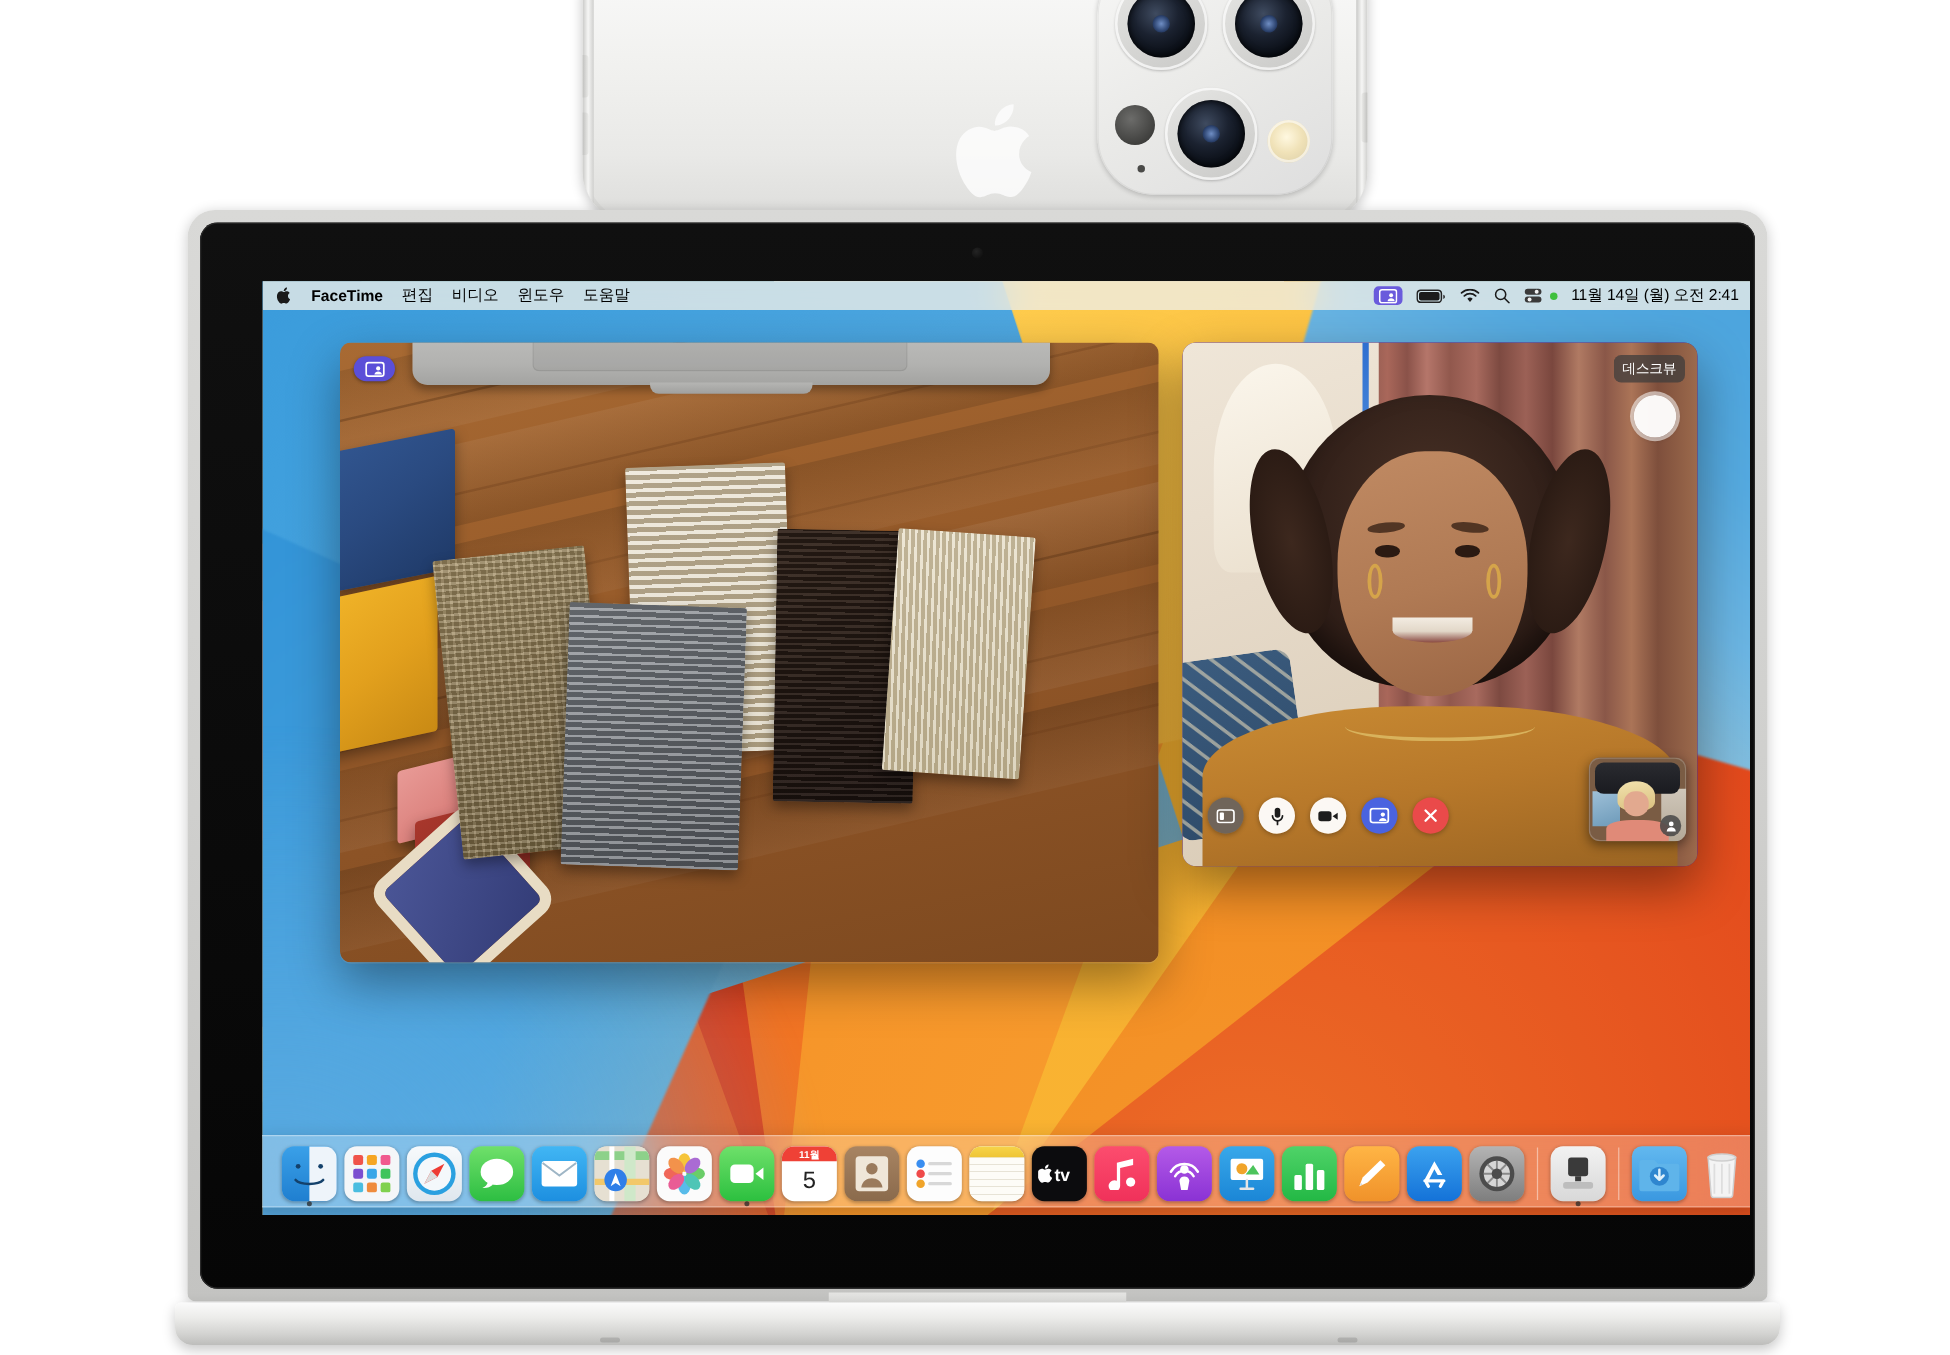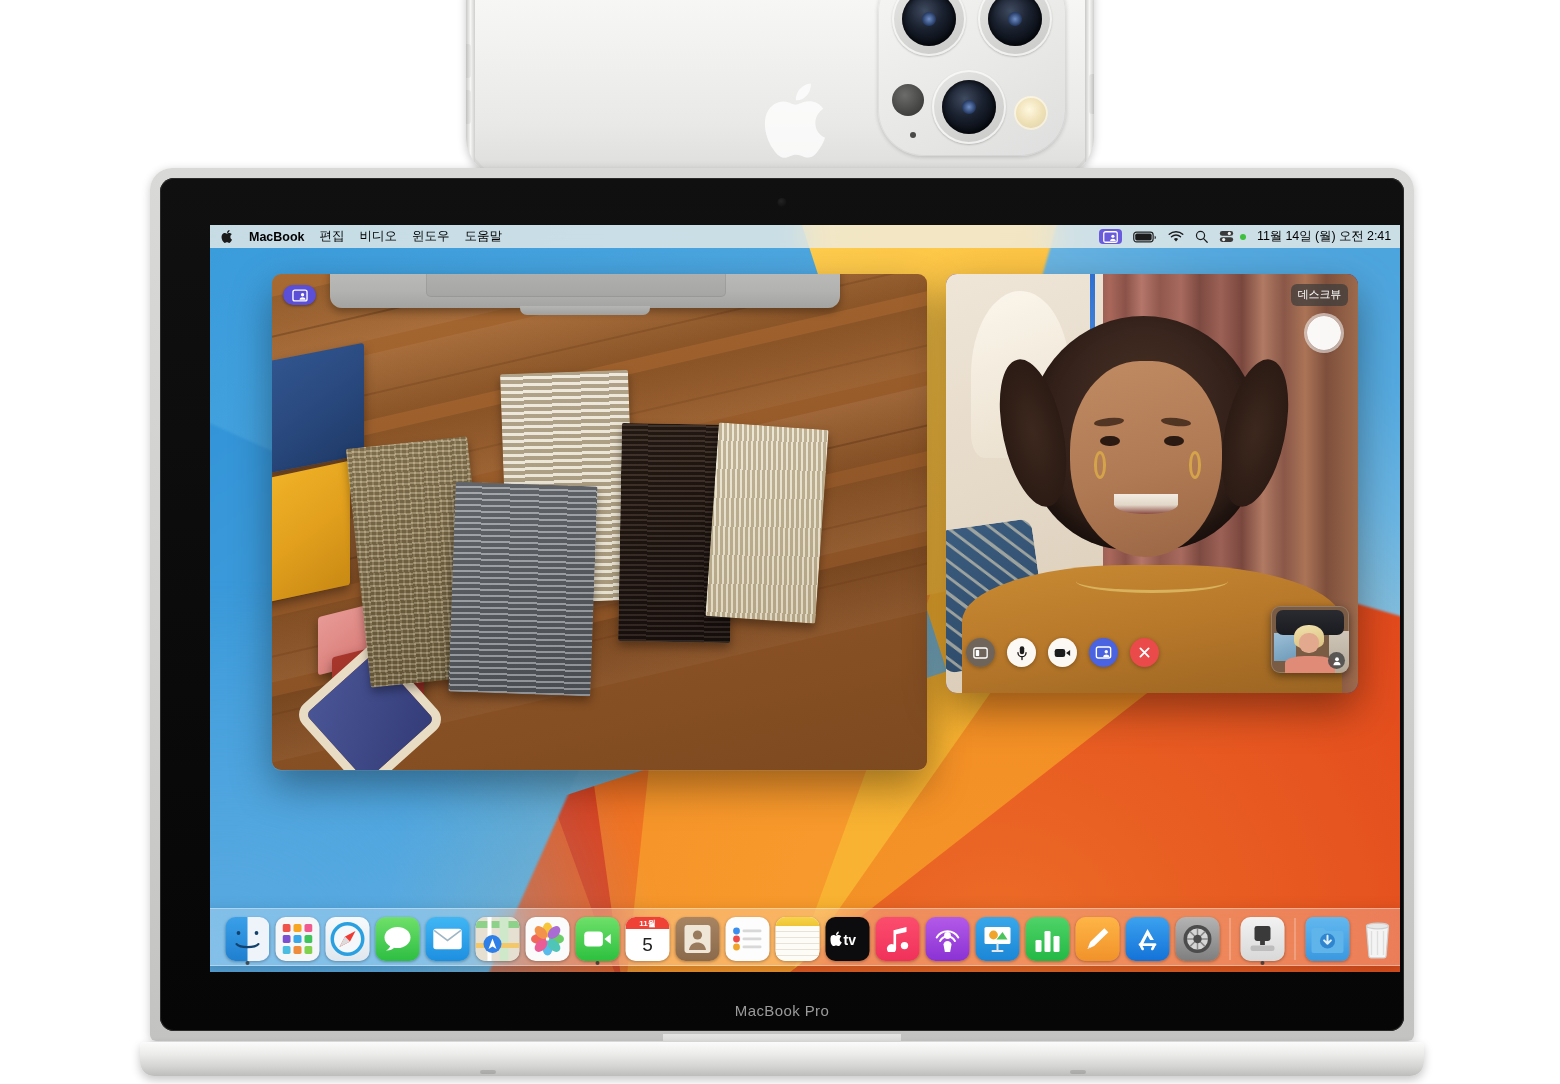--- a/index.html
+++ b/index.html
@@ -442,21 +442,20 @@
       <div id="flash"></div>
       <div id="lidar"></div>
       <div id="micdot"></div>
     </div>
   </div>
 
   <div id="macbook">
     <div id="lid">
       <div id="bezel">
         <div id="camera"></div>
-        <div id="bezel-label">MacBook Pro</div>
 
         <div id="screen">
 
           <div id="wallpaper">
             <div id="wp-rays">
                 <i style="background: rgb(242, 166, 43); transform: translateX(-50%) rotate(-64deg); width: 16%;"></i>
                 <i style="background: rgb(239, 123, 34); transform: translateX(-50%) rotate(-48deg); width: 25%;"></i>
                 <i style="background: rgb(232, 83, 31); transform: translateX(-50%) rotate(-33deg); width: 34%;"></i>
                 <i style="background: rgb(217, 51, 24); transform: translateX(-50%) rotate(-20deg); width: 16%;"></i>
                 <i style="background: rgb(239, 106, 32); transform: translateX(-50%) rotate(-8deg); width: 25%;"></i>
@@ -472,21 +471,21 @@
             <div id="wp-glow"></div>
             <div id="wp-soft"></div>
           </div>
 
           <div id="menubar">
             <div class="left">
               <svg class="apple" viewBox="0 0 24 28">
                 <path fill="#1a1a1a" d="M17.3 14.7c0-3.1 2.5-4.6 2.6-4.7-1.4-2.1-3.6-2.4-4.4-2.4-1.9-.2-3.6 1.1-4.6 1.1s-2.4-1.1-4-1.05c-2 .03-3.9 1.2-5 3.05-2.1 3.7-.55 9.2 1.5 12.2 1 1.5 2.2 3.1 3.8 3.05 1.5-.06 2.1-1 3.9-1s2.4 1 4 .96c1.65-.03 2.7-1.5 3.7-3 1.2-1.7 1.65-3.4 1.7-3.5-.04-.02-3.2-1.25-3.2-4.7z"></path>
                 <path fill="#1a1a1a" d="M14.6 5.6c.85-1 1.4-2.45 1.25-3.85-1.2.05-2.7.8-3.55 1.8-.78.9-1.45 2.35-1.27 3.72 1.34.1 2.72-.68 3.57-1.67z"></path>
               </svg>
-              <span class="mi app">MacBook</span>
+              <span class="mi app">FaceTime</span>
               <span class="mi">편집</span>
               <span class="mi">비디오</span>
               <span class="mi">윈도우</span>
               <span class="mi">도움말</span>
             </div>
 
             <div class="right">
               <div id="mb-deskview">
                 <svg class="mb-ico" width="15" height="12" viewBox="0 0 20 16">
                   <rect x="1" y="1" width="18" height="14" rx="2.5" fill="none" stroke="#fff" stroke-width="1.7"></rect>

